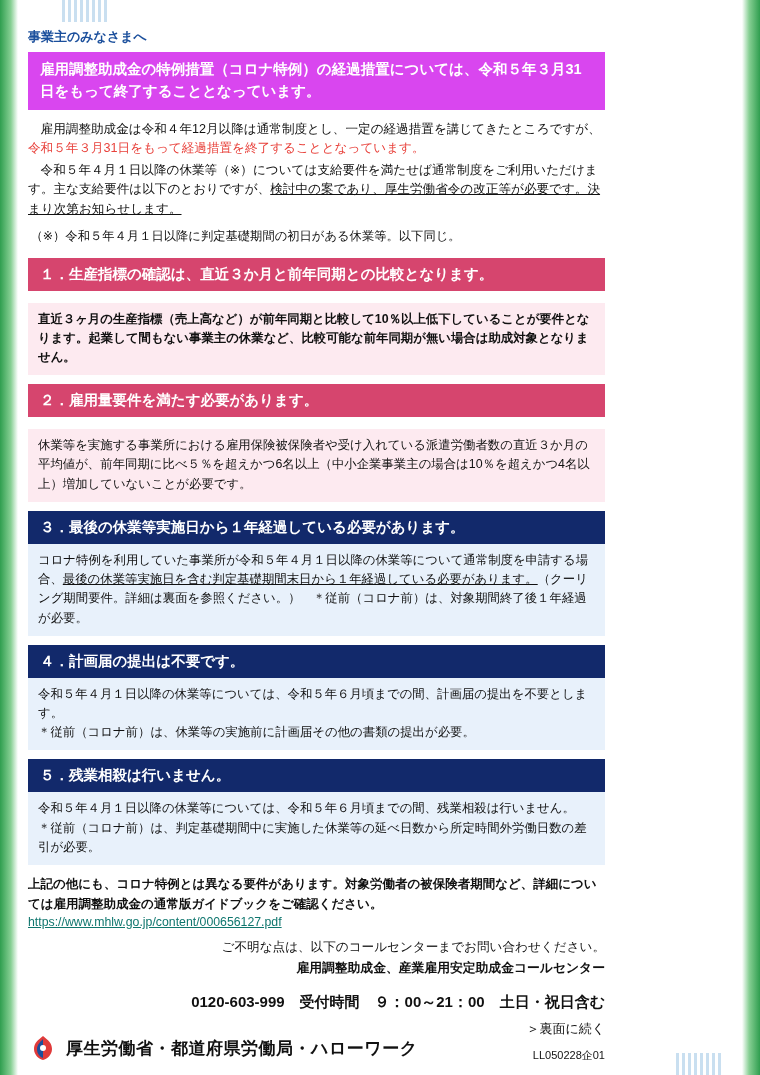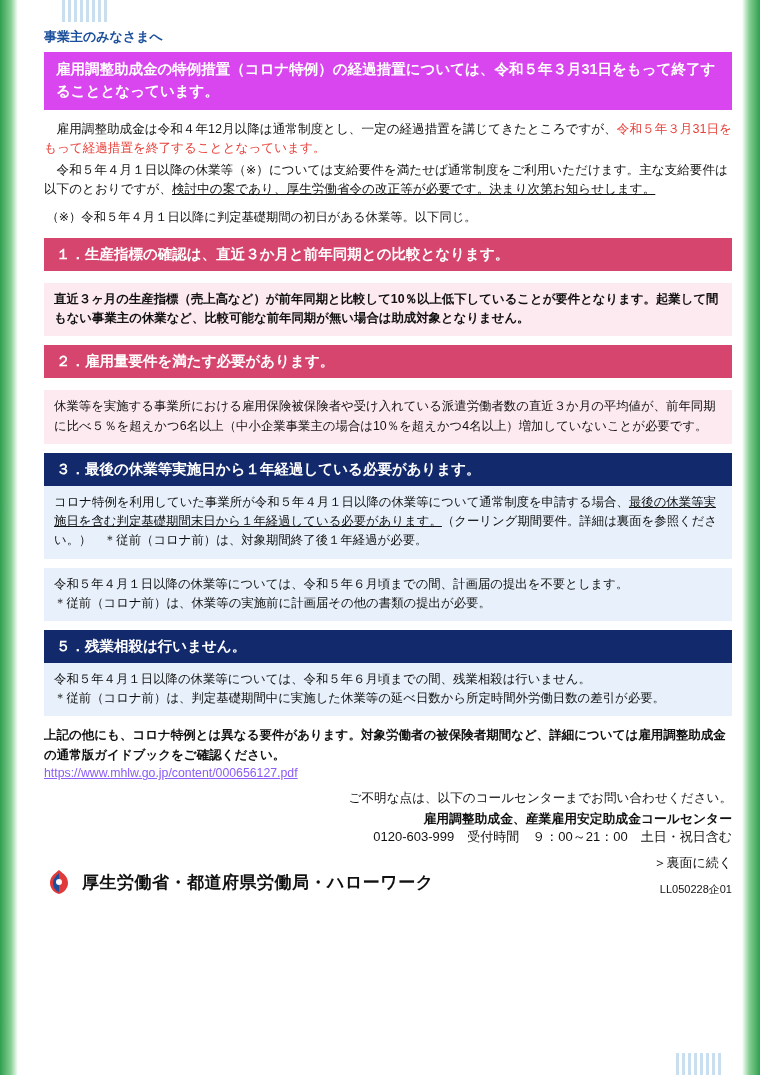--- a/index.html
+++ b/index.html
@@ -12,21 +12,21 @@
     position:relative;
     overflow:hidden;
   }
   
   .edge{position:absolute;top:0;bottom:0;width:18px;background:linear-gradient(to right,#2aa84a,#8fd39a);}
   .edge.left{left:0;background:linear-gradient(to right,#2f9e4f 0%,#86cf93 60%,#ffffff 100%);}
   .edge.right{right:0;background:linear-gradient(to left,#2f9e4f 0%,#86cf93 60%,#ffffff 100%);}
   .topdeco{position:absolute;top:0;left:62px;width:46px;height:22px;background:repeating-linear-gradient(90deg,#c9dff0 0 3px,#ffffff 3px 6px);}
   .botdeco{position:absolute;bottom:0;left:676px;width:46px;height:22px;background:repeating-linear-gradient(90deg,#c9dff0 0 3px,#ffffff 3px 6px);}
 
-  .page{position:absolute;left:44px;top:28px;width:688px;}
+  .page{position:absolute;left:28px;top:28px;width:577px;}
 
   .lead{color:#1b4f9c;font-weight:bold;font-size:13px;margin-bottom:6px;}
 
   .bluebar{
     background:#d946ef;color:#fff;font-weight:bold;font-size:14.5px;
     padding:7px 12px;line-height:1.5;margin-bottom:10px;
   }
 
   p.body{margin:0 0 2px 0;line-height:1.55;font-size:12.6px;text-indent:1em;}
   .red{color:#e8403a;}
@@ -38,26 +38,26 @@
     color:#fff;font-weight:bold;font-size:14.5px;padding:6px 12px;line-height:1.45;
   }
   .sec-h.pink{background:#d6456e;}
   .sec-h.navy{background:#12296b;}
   .sec-b{padding:7px 10px 8px 10px;line-height:1.55;font-size:12.4px;}
   .sec-b.pinkbg{background:#fdeaf0;margin-top:12px;}
   .sec-b.bluebg{background:#e8f1fb;}
   b.bk{font-weight:bold;}
 
   .footnote{margin-top:4px;font-size:12.5px;line-height:1.6;font-weight:bold;}
-  .link{color:#8b5cf6;text-decoration:underline;font-weight:normal;font-size:12.3px;display:inline-block;margin-top:1px;}
+  .link{color:#0f766e;text-decoration:underline;font-weight:normal;font-size:12.3px;display:inline-block;margin-top:1px;}
 
   .contact{text-align:right;margin-top:10px;}
   .contact .l1{font-size:12.6px;}
   .contact .l2{font-weight:bold;font-size:12.8px;margin-top:4px;}
-  .contact .l3{font-weight:normal;font-size:13px;margin-top:0;}
+  .contact .l3{font-weight:bold;font-size:15px;margin-top:16px;}
 
   .footer{display:flex;align-items:flex-end;margin-top:8px;}
   .mhlw{display:flex;align-items:center;flex:1;}
   .mhlw-logo{width:30px;height:30px;margin-right:8px;position:relative;}
   .mhlw-name{font-weight:bold;font-size:17px;letter-spacing:0.5px;}
   .rightfoot{text-align:right;}
   .rightfoot .cont{font-size:13px;margin-bottom:10px;}
   .rightfoot .code{font-size:11px;}
 </style>
 </head>
@@ -89,20 +89,21 @@
       </div>
       <div class="sec">
         <div class="sec-h pink"><span>２．</span><span>雇用量要件を満たす必要があります。</span></div>
         <div class="sec-b pinkbg">休業等を実施する事業所における雇用保険被保険者や受け入れている派遣労働者数の直近３か月の平均値が、前年同期に比べ５％を超えかつ6名以上（中小企業事業主の場合は10％を超えかつ4名以上）増加していないことが必要です。</div>
       </div>
       <div class="sec">
         <div class="sec-h navy"><span>３．</span><span>最後の休業等実施日から１年経過している必要があります。</span></div>
         <div class="sec-b bluebg">コロナ特例を利用していた事業所が令和５年４月１日以降の休業等について通常制度を申請する場合、<u>最後の休業等実施日を含む判定基礎期間末日から１年経過している必要があります。</u>（クーリング期間要件。詳細は裏面を参照ください。）　＊従前（コロナ前）は、対象期間終了後１年経過が必要。</div>
       </div>
       <div class="sec">
+        <div class="sec-h navy"><span>４．</span><span>計画届の提出は不要です。</span></div>
         <div class="sec-b bluebg">令和５年４月１日以降の休業等については、令和５年６月頃までの間、計画届の提出を不要とします。<br>＊従前（コロナ前）は、休業等の実施前に計画届その他の書類の提出が必要。</div>
       </div>
       <div class="sec">
         <div class="sec-h navy"><span>５．</span><span>残業相殺は行いません。</span></div>
         <div class="sec-b bluebg">令和５年４月１日以降の休業等については、令和５年６月頃までの間、残業相殺は行いません。<br>＊従前（コロナ前）は、判定基礎期間中に実施した休業等の延べ日数から所定時間外労働日数の差引が必要。</div>
       </div>
     </div>
 
   <div class="footnote">上記の他にも、コロナ特例とは異なる要件があります。対象労働者の被保険者期間など、詳細については雇用調整助成金の通常版ガイドブックをご確認ください。</div>
   <a class="link" href="#">https://www.mhlw.go.jp/content/000656127.pdf</a>

